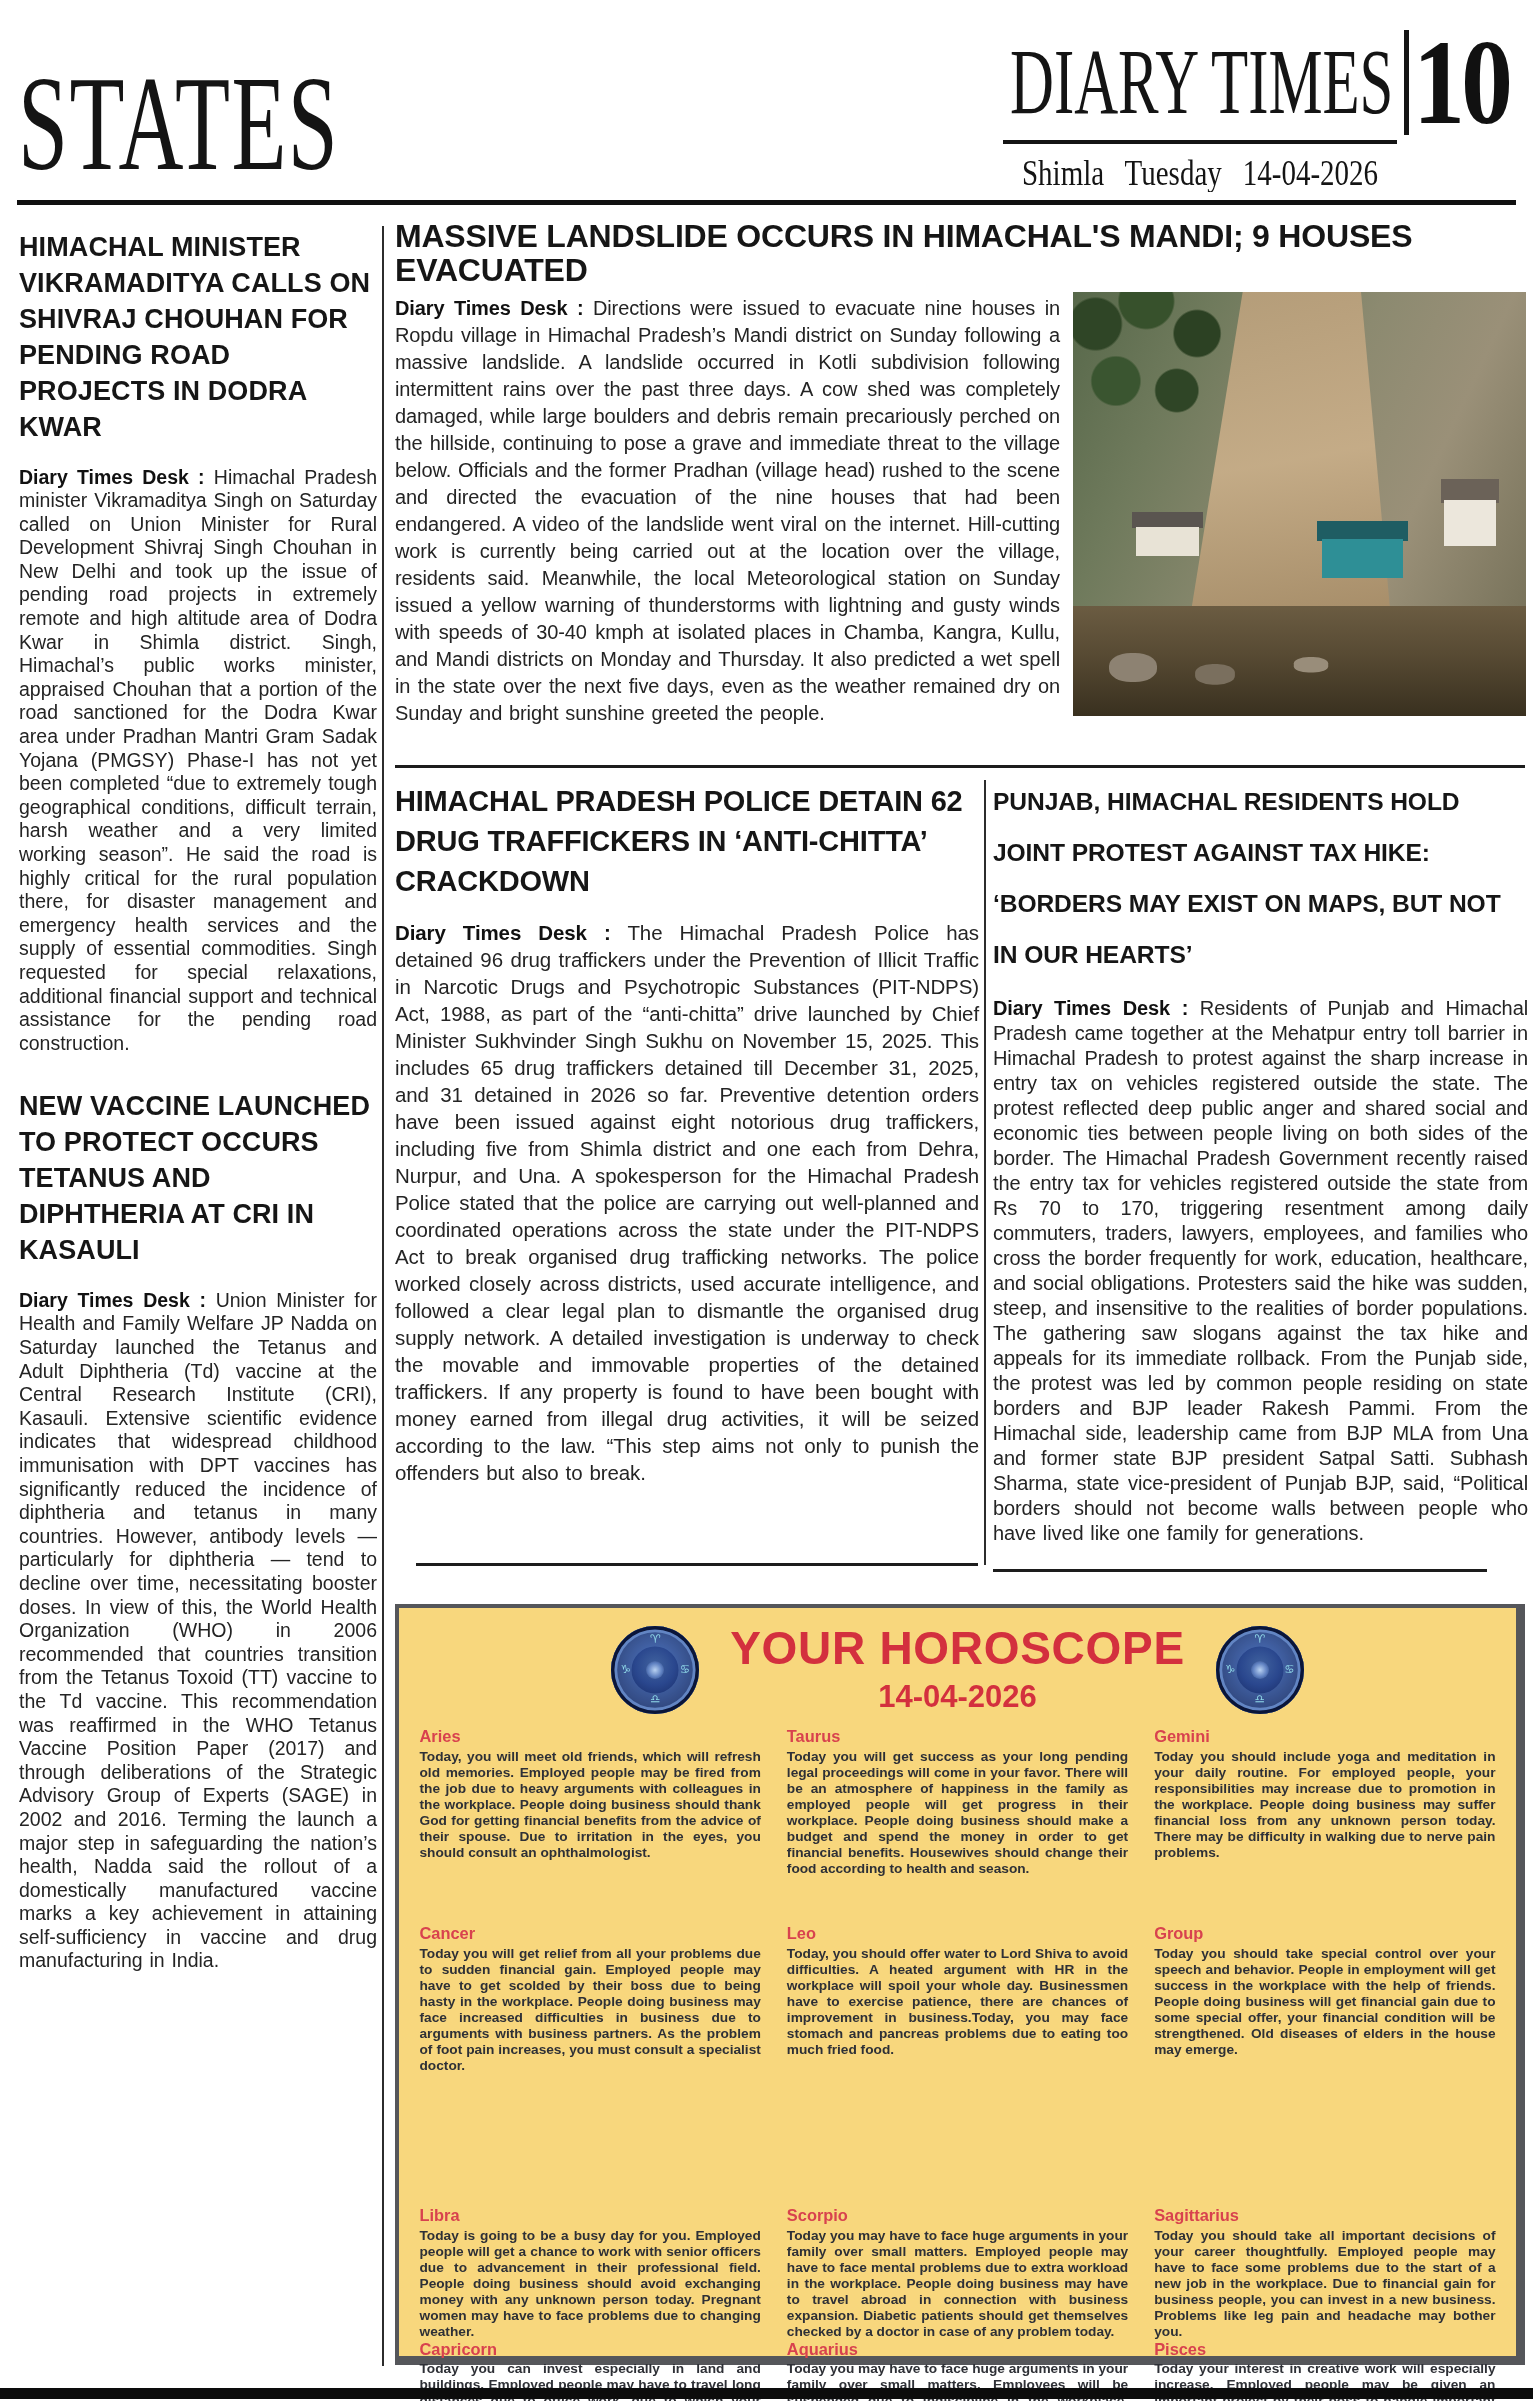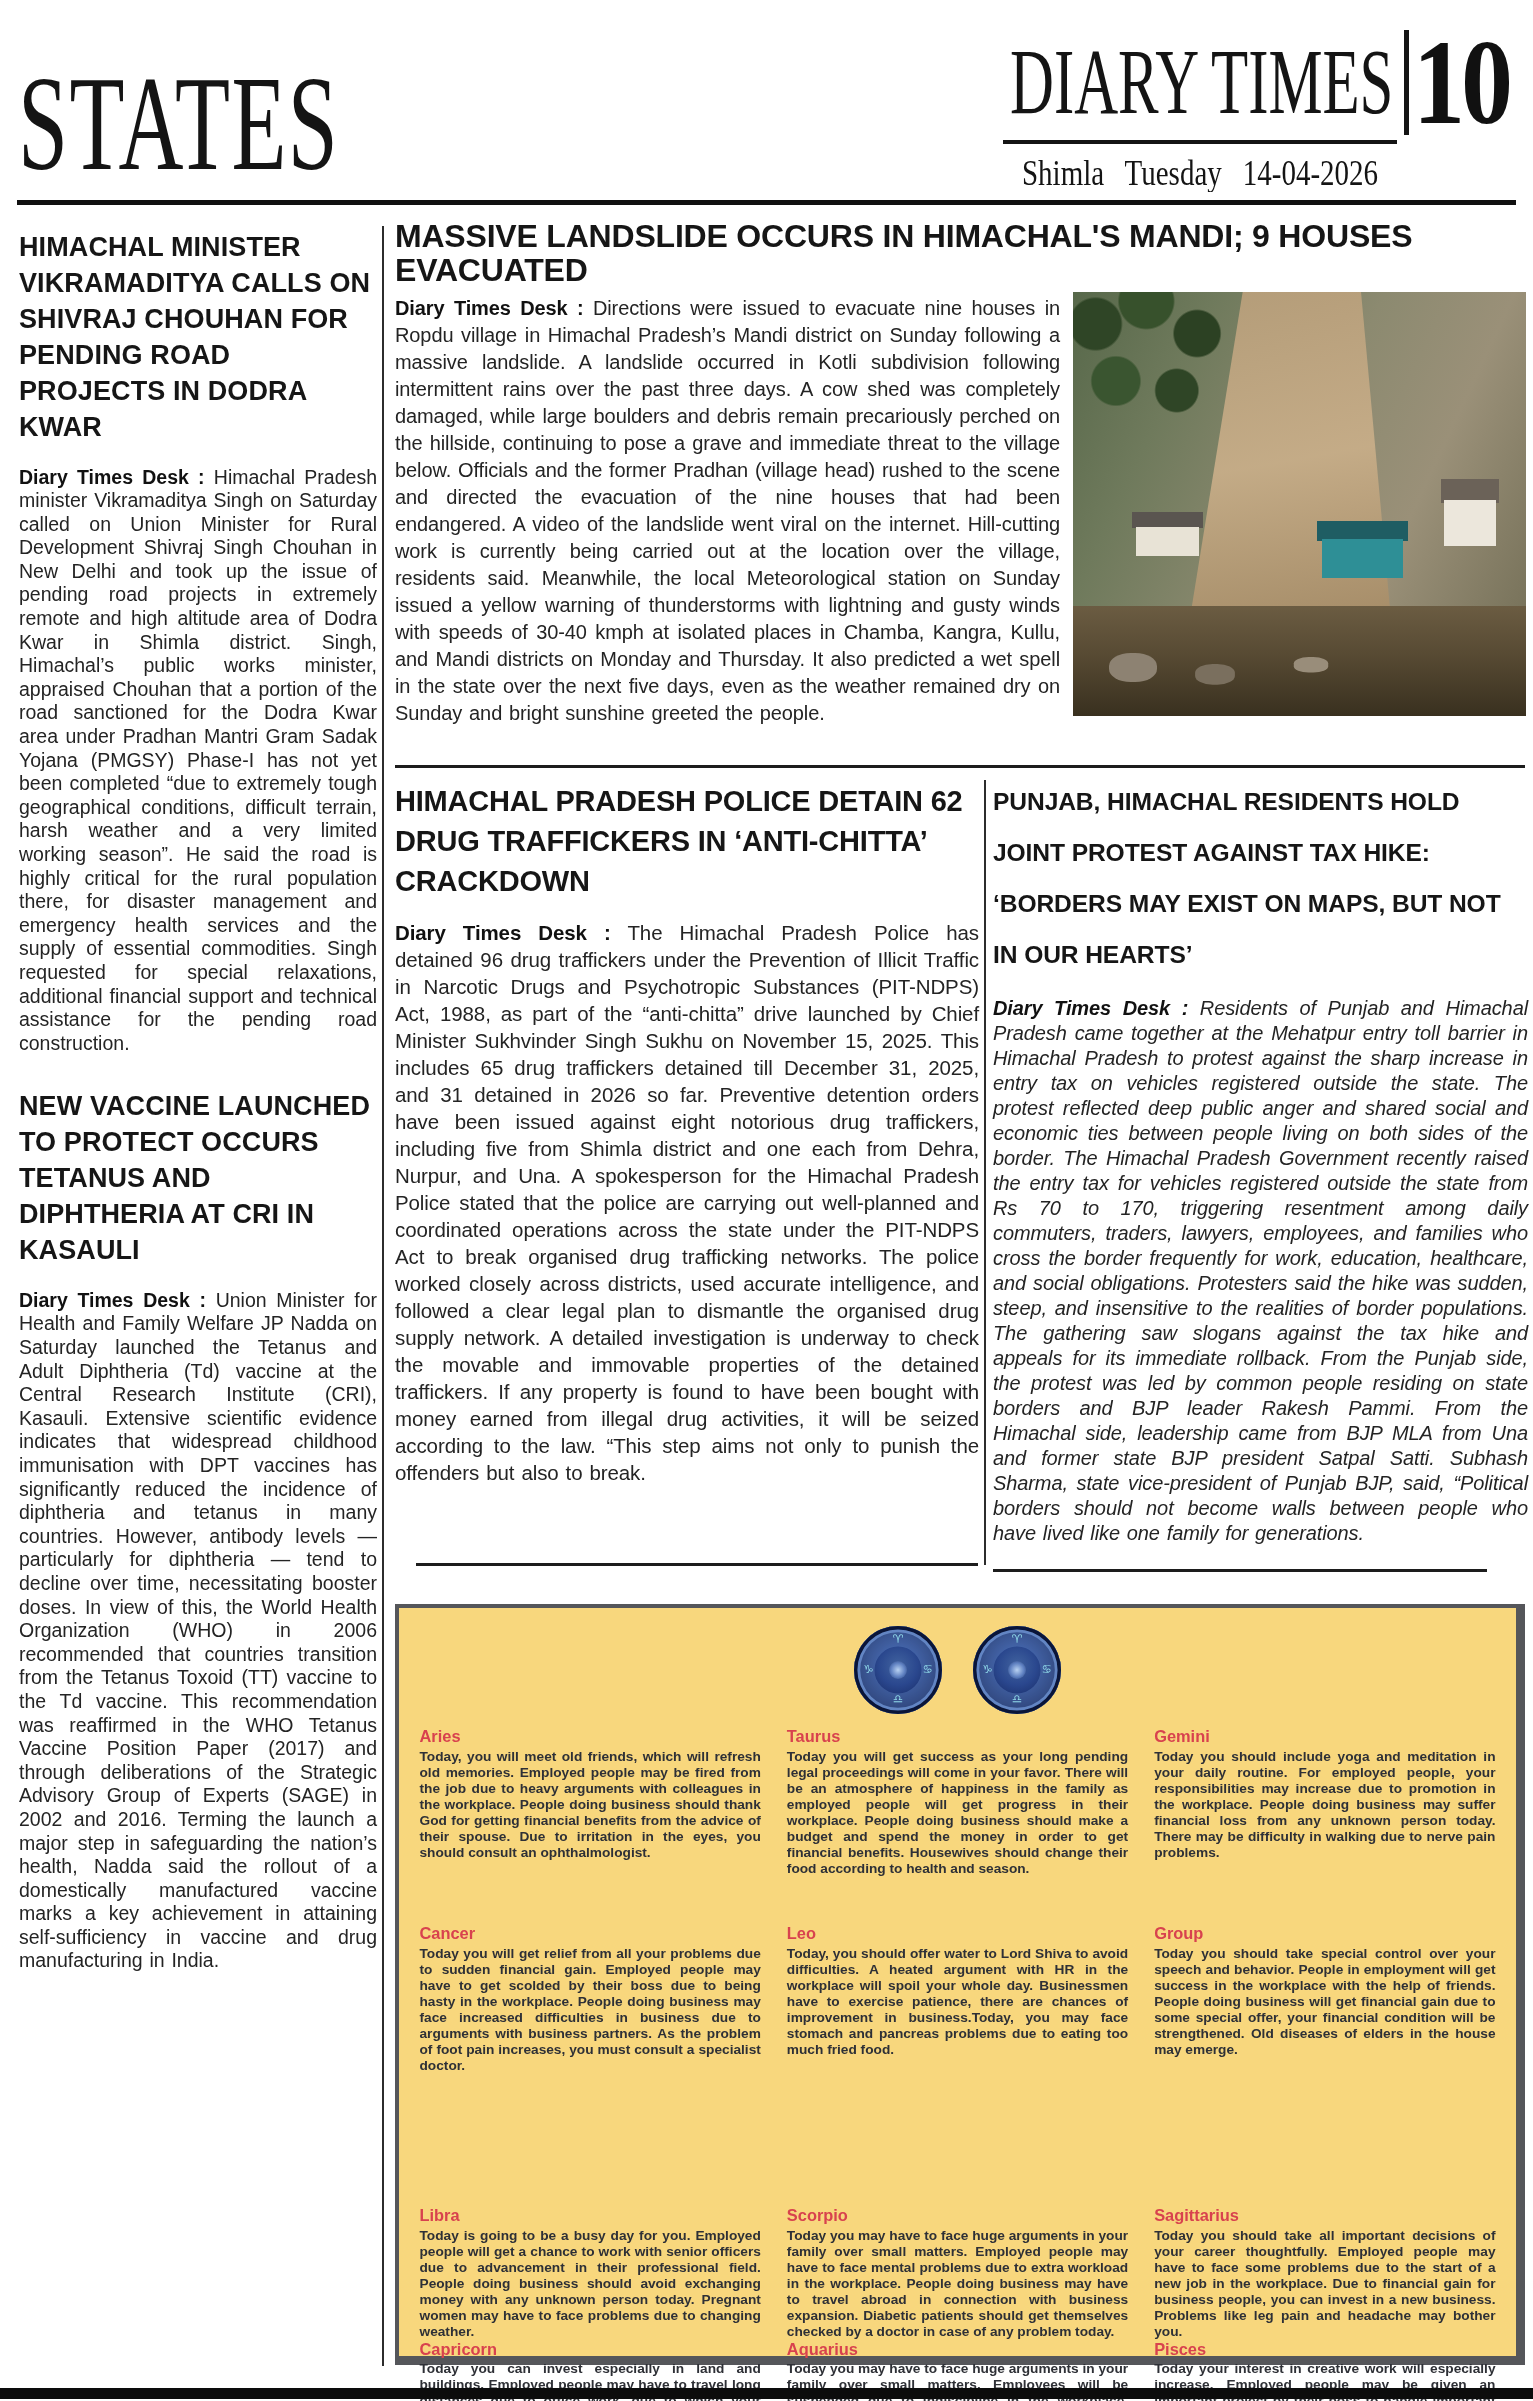--- a/index.html
+++ b/index.html
@@ -71,21 +71,21 @@
   .h2x .wall { background:#2e8f96; } .h2x .roof { background:#1f5d63; }
   .h3x { left:82%; top:44%; width:52px; height:67px; }
   .h3x .wall { background:#ece7dc; } .h3x .roof { background:#6b6258; }
 
   .police-sec { position:absolute; left:395px; top:781px; width:584px; }
   .police-sec h2 { font-size:29px; line-height:40px; margin-bottom:18px; letter-spacing:-0.2px; }
   .police-sec p  { font-size:20.5px; line-height:27px; letter-spacing:-0.1px; }
 
   .protest-sec { position:absolute; left:993px; top:776px; width:535px; }
   .protest-sec h2 { font-size:24.6px; line-height:51px; margin-bottom:16.4px; letter-spacing:-0.1px; }
-  .protest-sec p  { font-size:20px; line-height:25px; letter-spacing:-0.1px;font-style:italic; }
+  .protest-sec p  { font-size:20px; line-height:25px; letter-spacing:-0.1px; }
 
   
   .horoscope { position:absolute; left:395px; top:1604px; width:1130px; height:761px;
                background:#f8d77d; border:4.8px solid #55565a; border-right-width:9px;
                border-bottom-width:9px; box-sizing:border-box; }
   .horo-head { display:flex; align-items:center; justify-content:center; gap:31px;
                padding-top:9.6px; height:104px; }
   .horo-titles { text-align:center; }
   .horo-title { font-size:46px; font-weight:800; color:#d3303e; letter-spacing:0.7px; line-height:1.05; }
   .horo-date  { font-size:31px; font-weight:800; color:#d3303e; margin-top:6.8px; }
@@ -171,20 +171,24 @@
 
 <div class="horoscope">
   <div class="horo-head">
     <div class="wheel">
       <span class="g1">♈</span>
         <span class="g2">♋</span>
         <span class="g3">♎</span>
         <span class="g4">♑</span>
         <span class="core"></span>
     </div>
+    <div class="horo-titles">
+      <div class="horo-title">YOUR HOROSCOPE</div>
+      <div class="horo-date">14-04-2026</div>
+    </div>
     <div class="wheel">
       <span class="g1">♈</span>
         <span class="g2">♋</span>
         <span class="g3">♎</span>
         <span class="g4">♑</span>
         <span class="core"></span>
     </div>
   </div>
   <div class="horo-grid">
     <div class="h-cell">

